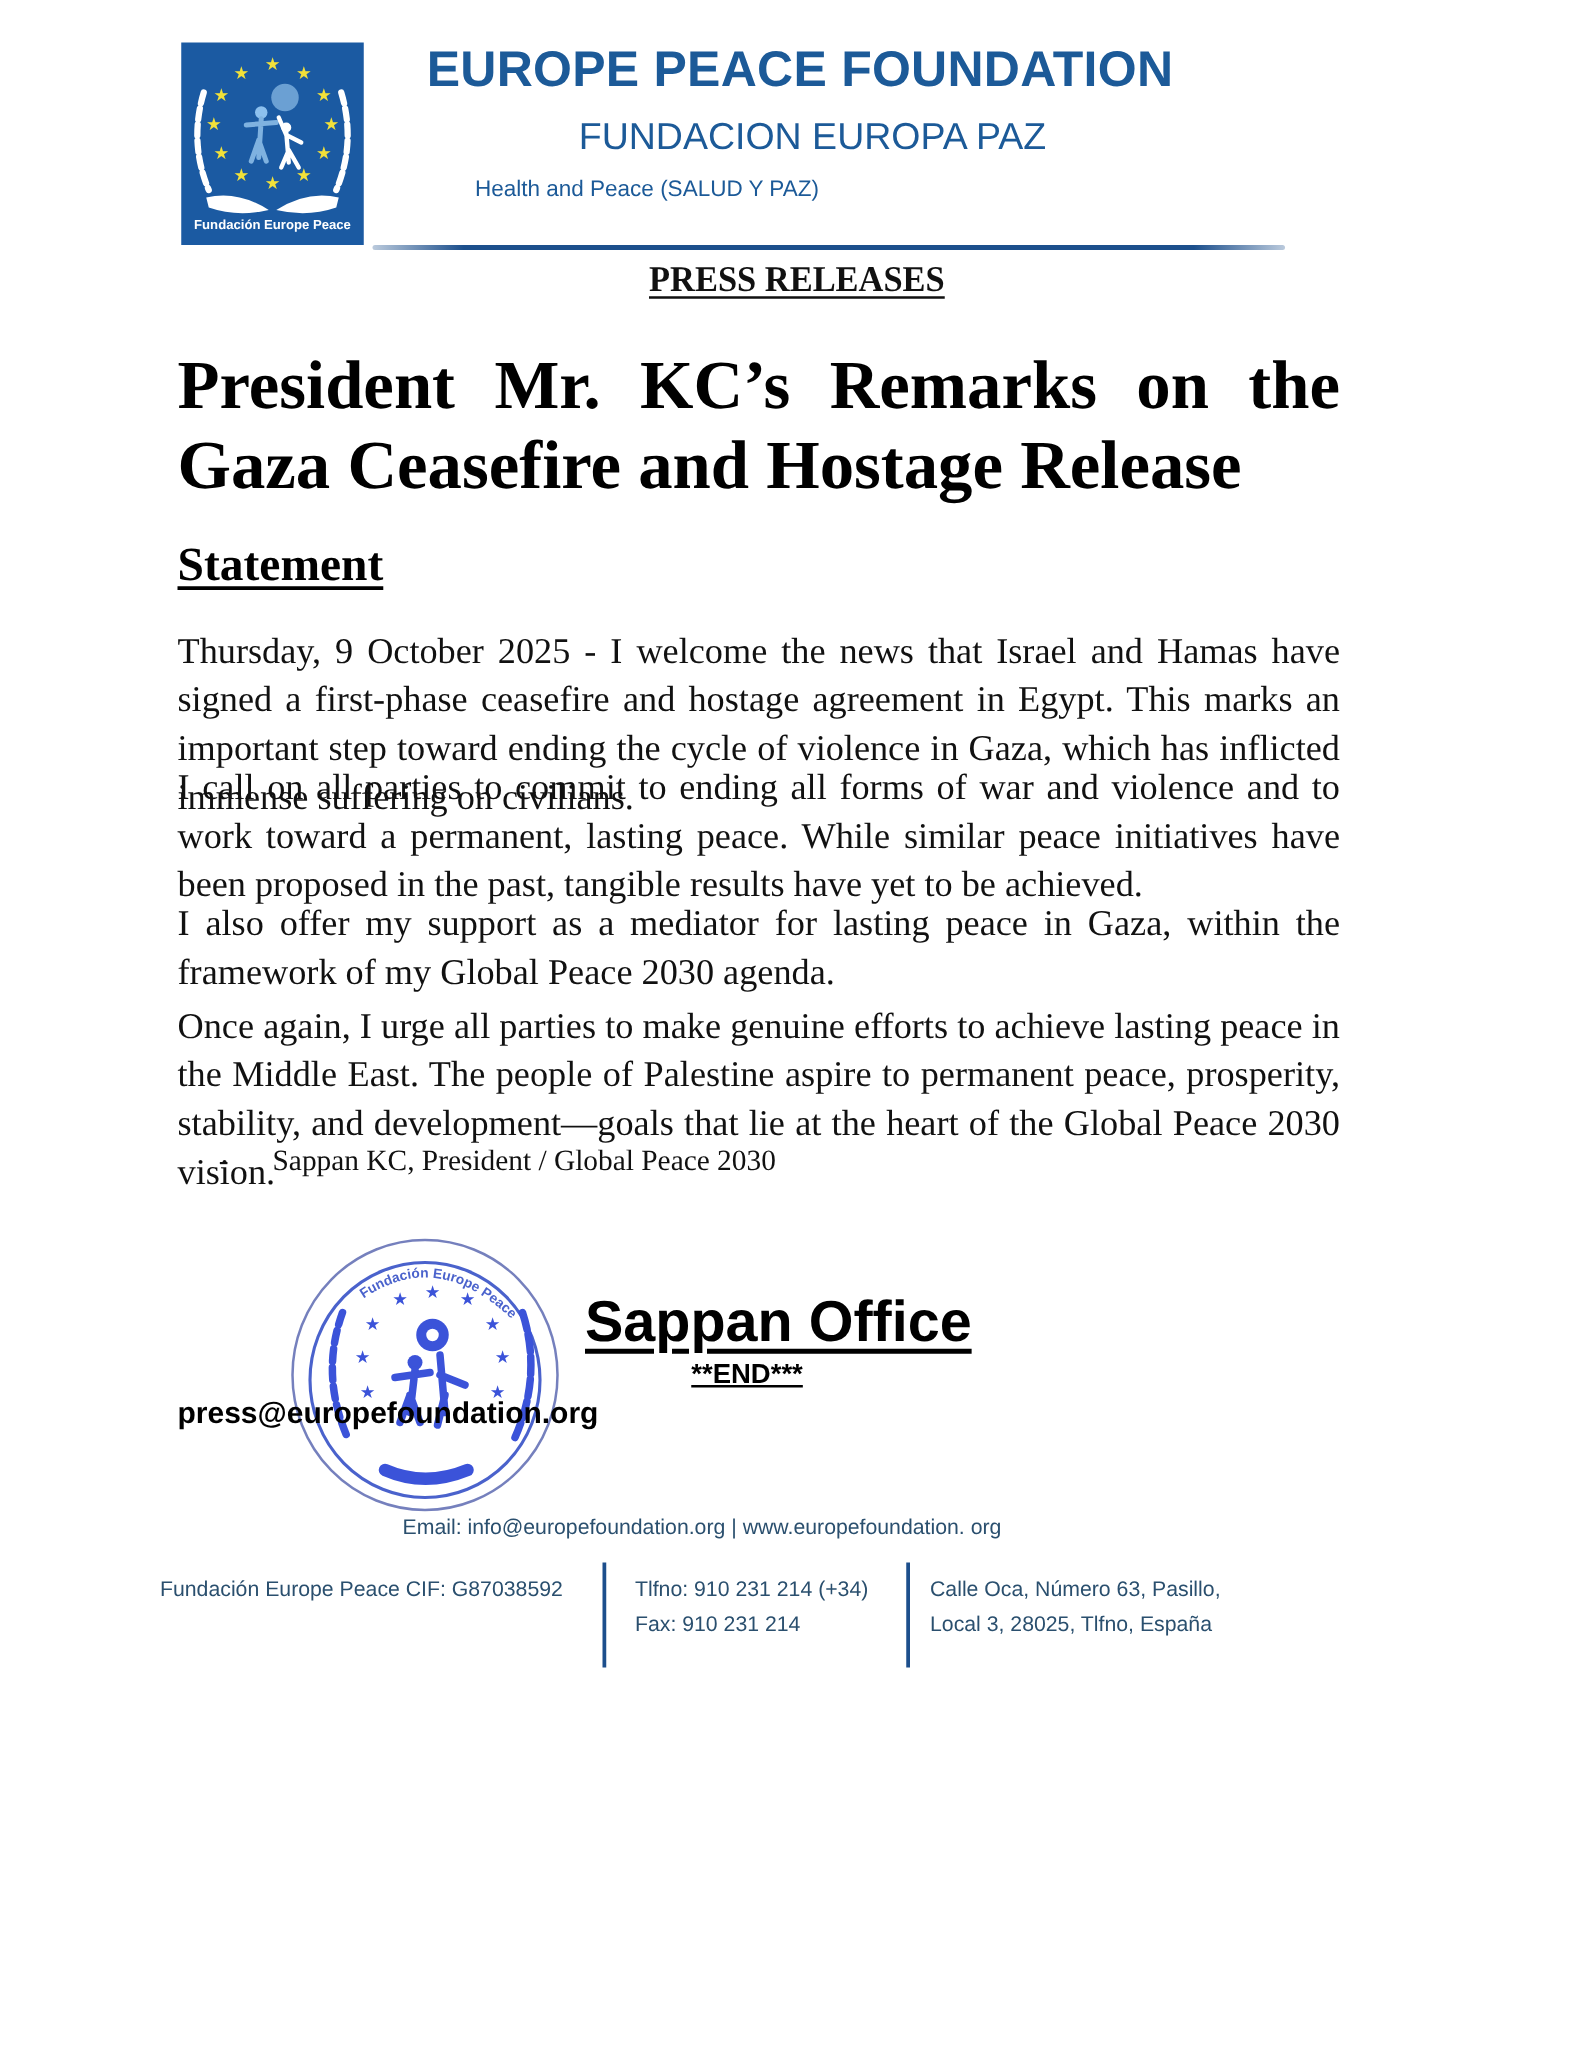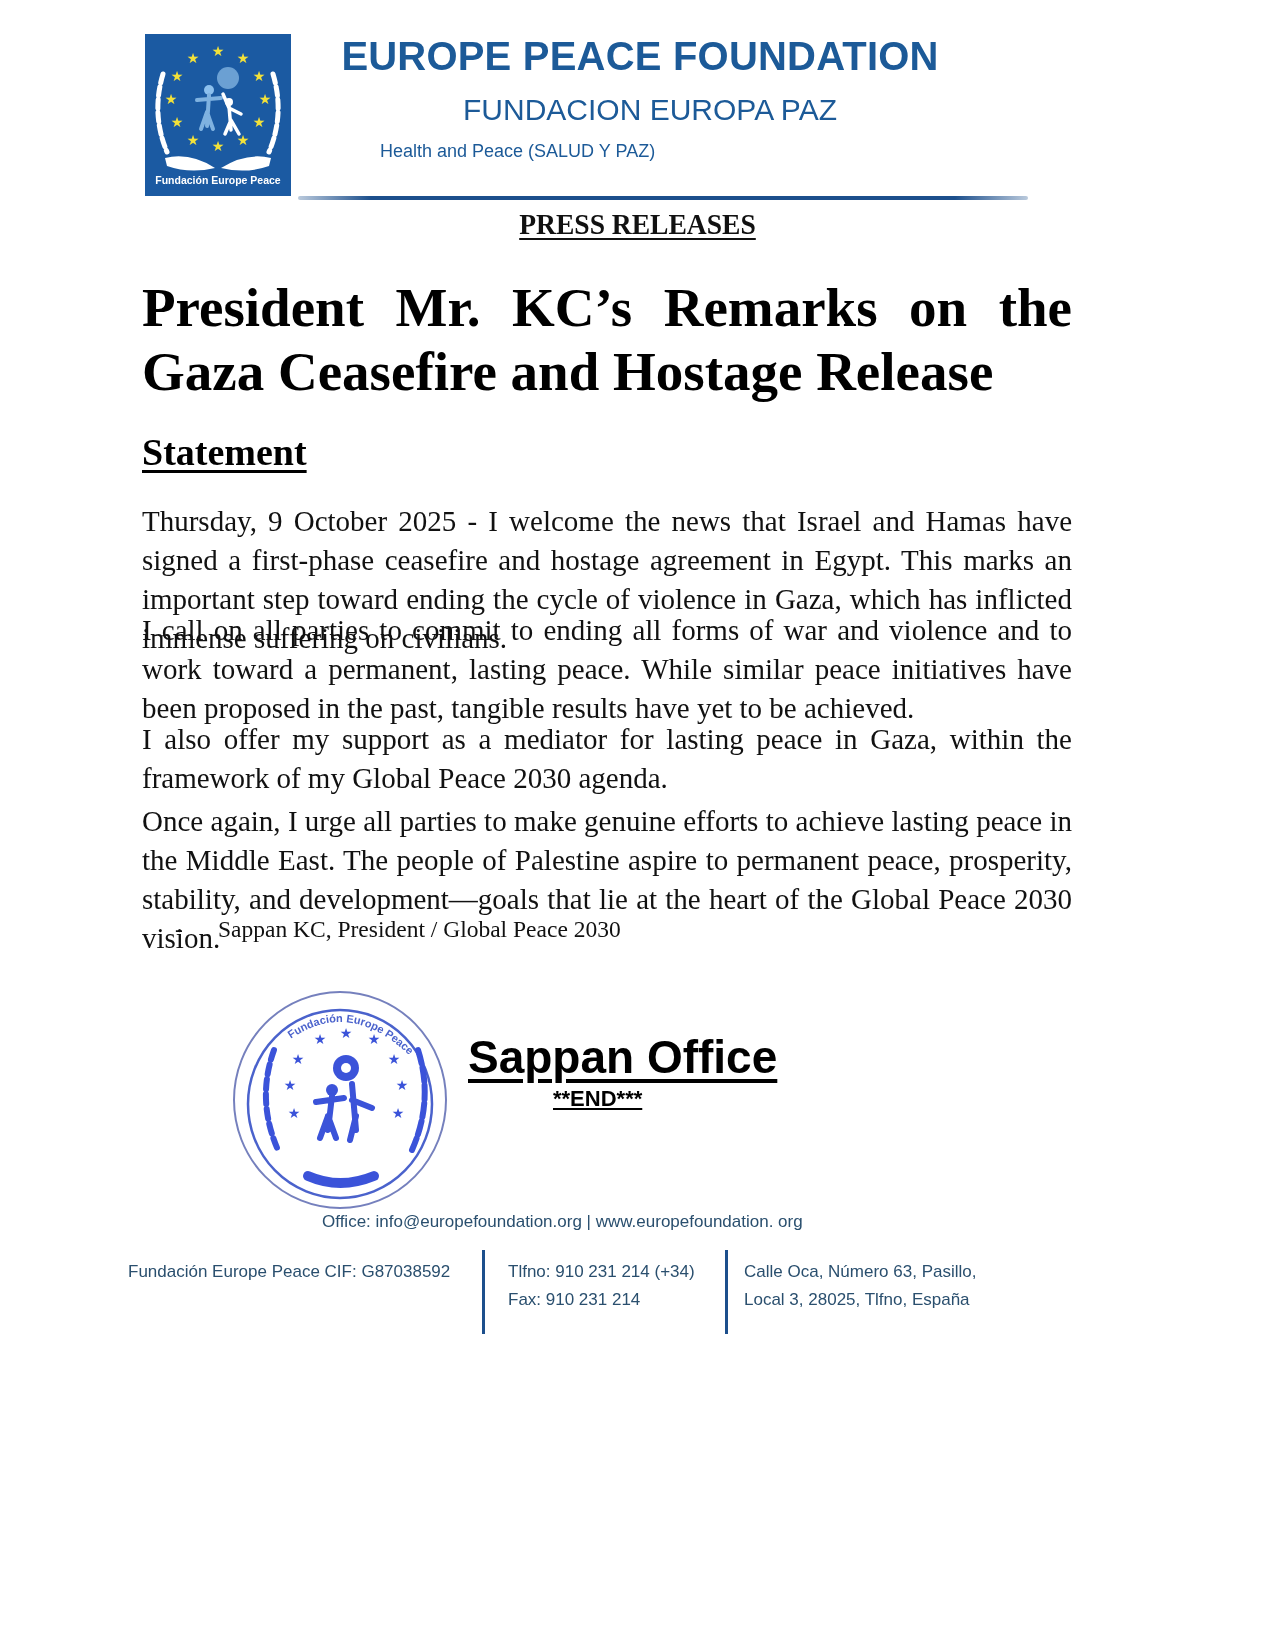--- a/index.html
+++ b/index.html
@@ -192,23 +192,24 @@
   <path d="M104 116 L100 150 M88 122 L116 118 M100 136 L92 158 M100 136 L108 158" stroke="#2b45d6" stroke-width="6" fill="none" stroke-linecap="round"></path>
   <path d="M124 104 L128 150 M124 120 L144 128 M128 136 L122 160" stroke="#2b45d6" stroke-width="6" fill="none" stroke-linecap="round"></path>
   <path d="M46 70 Q28 120 50 170" stroke="#2b45d6" stroke-width="6" fill="none" stroke-dasharray="10 5" stroke-linecap="round"></path>
   <path d="M190 70 Q206 120 184 170" stroke="#2b45d6" stroke-width="6" fill="none" stroke-dasharray="14 4" stroke-linecap="round"></path>
   <path d="M80 196 Q112 210 146 196" stroke="#2b45d6" stroke-width="10" fill="none" stroke-linecap="round"></path>
 </svg>
 
 <div class="press-office">Sappan Office</div>
 <div class="end-mark">**END***</div>
 <div class="contact">
-</div>
-
-<div class="footer-email">Office: info@europefoundation.org | www.europefoundation. org</div>
+  <span>press@europefoundation.org</span>
+</div>
+
+<div class="footer-email">Email: info@europefoundation.org | www.europefoundation. org</div>
 <div class="footer-col c1">
   <span>Fundación Europe Peace  CIF: G87038592</span>
 </div>
 <div class="footer-divider d1"></div>
 <div class="footer-col c2">
   <div>Tlfno: 910 231 214 (+34)</div>
   <div>Fax: 910 231 214</div>
 </div>
 <div class="footer-divider d2"></div>
 <div class="footer-col c3">

